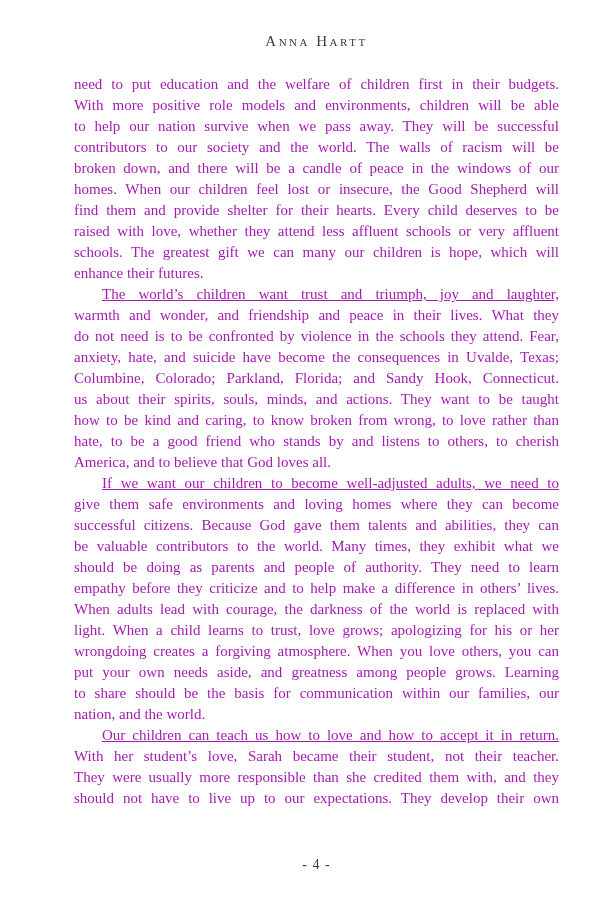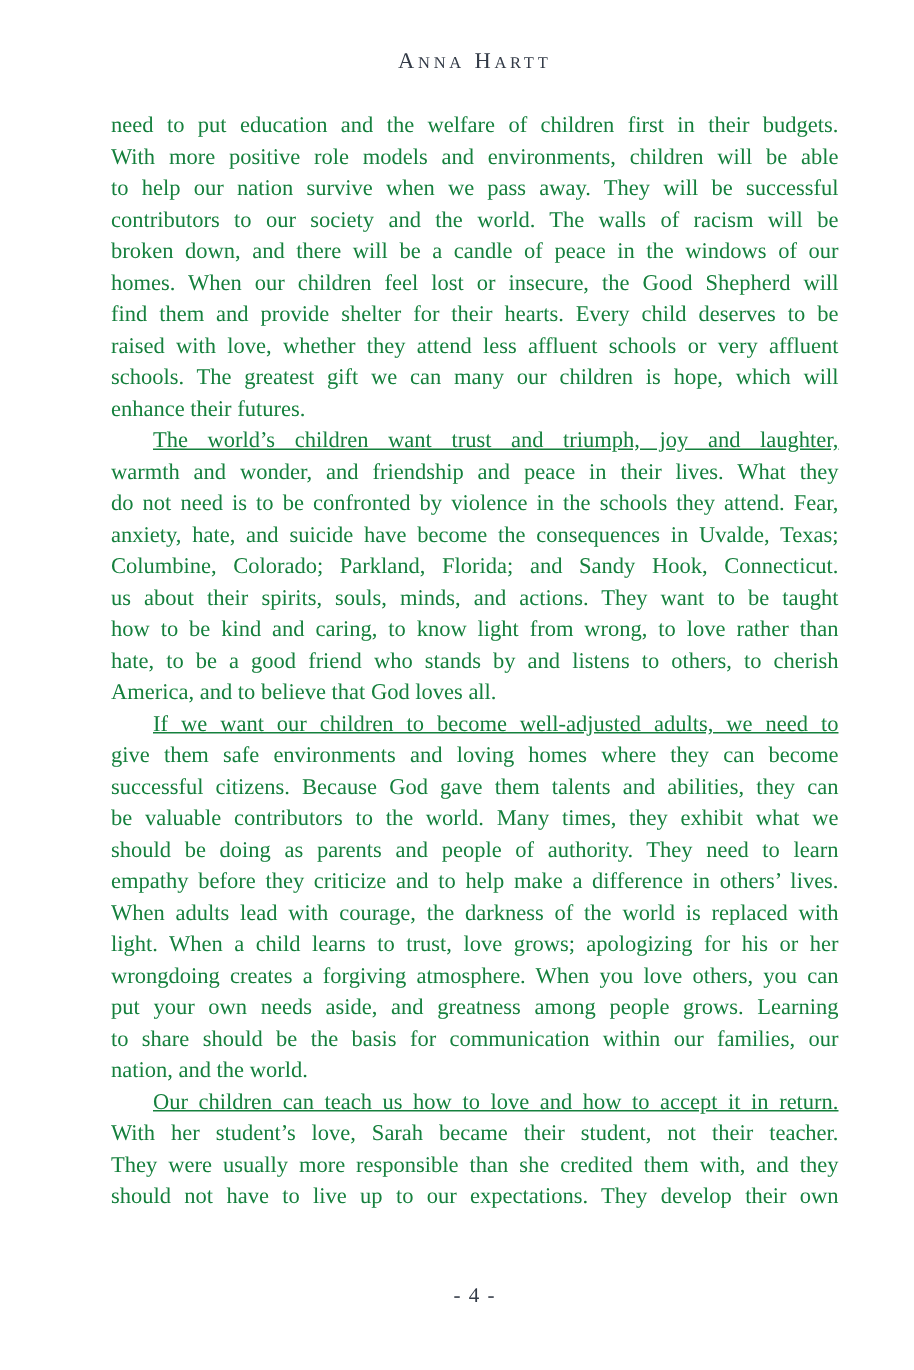--- a/index.html
+++ b/index.html
@@ -28,21 +28,21 @@
     letter-spacing: 2.5px;
     color: #333b47;
   }
   .body-text {
     position: absolute;
     left: 62px;
     top: 74px;
     width: 485px;
     font-size: 15px;
     line-height: 21px;
-    color: #15803d;
+    color: #a21caf;
   }
   .line {
     width: 485px;
     text-align: justify;
     text-align-last: justify;
     white-space: normal;
   }
   .line.indent { text-indent: 28px; text-decoration: underline; }
   .line.endline { text-align-last: left; }
   .page-number {
@@ -75,21 +75,21 @@
         <div class="line">schools. The greatest gift we can many our children is hope, which will</div>
         <div class="line endline">enhance their futures.</div>
       </div>
       <div>
         <div class="line indent">The world’s children want trust and triumph, joy and laughter,</div>
         <div class="line">warmth and wonder, and friendship and peace in their lives. What they</div>
         <div class="line">do not need is to be confronted by violence in the schools they attend. Fear,</div>
         <div class="line">anxiety, hate, and suicide have become the consequences in Uvalde, Texas;</div>
         <div class="line">Columbine, Colorado; Parkland, Florida; and Sandy Hook, Connecticut.</div>
         <div class="line">us about their spirits, souls, minds, and actions. They want to be taught</div>
-        <div class="line">how to be kind and caring, to know light from wrong, to love rather than</div>
+        <div class="line">how to be kind and caring, to know broken from wrong, to love rather than</div>
         <div class="line">hate, to be a good friend who stands by and listens to others, to cherish</div>
         <div class="line endline">America, and to believe that God loves all.</div>
       </div>
       <div>
         <div class="line indent">If we want our children to become well-adjusted adults, we need to</div>
         <div class="line">give them safe environments and loving homes where they can become</div>
         <div class="line">successful citizens. Because God gave them talents and abilities, they can</div>
         <div class="line">be valuable contributors to the world. Many times, they exhibit what we</div>
         <div class="line">should be doing as parents and people of authority. They need to learn</div>
         <div class="line">empathy before they criticize and to help make a difference in others’ lives.</div>

